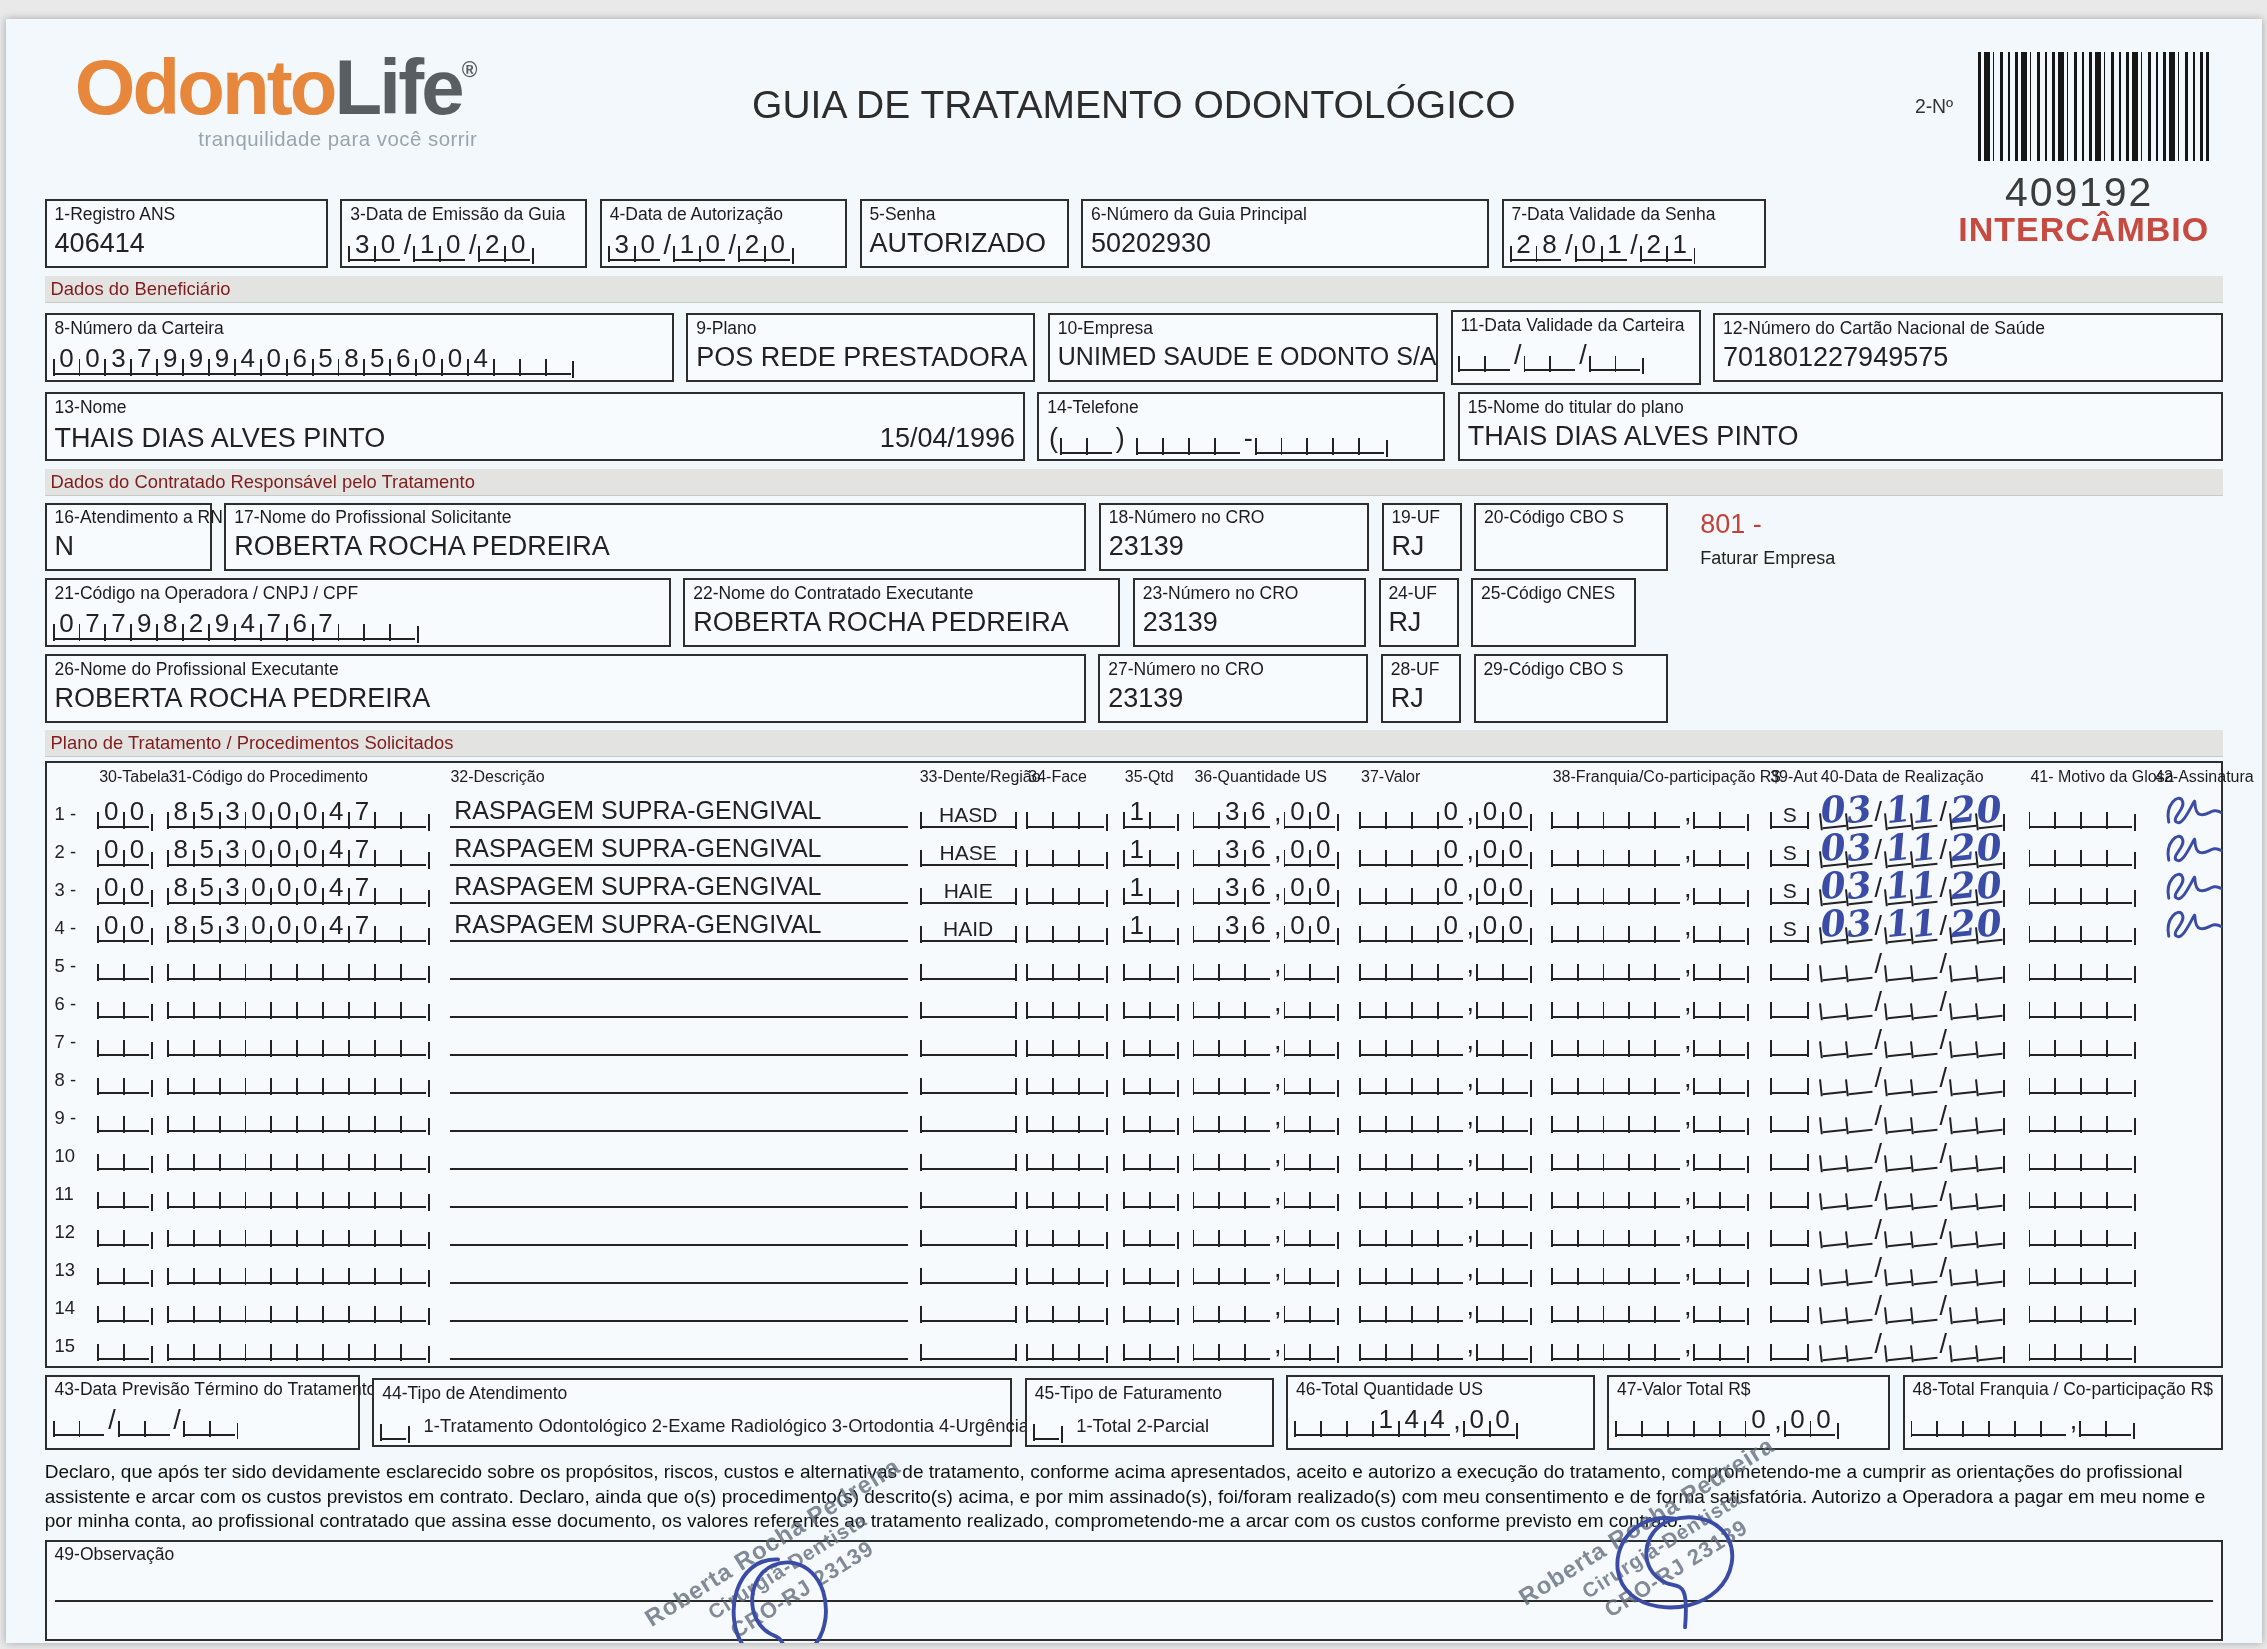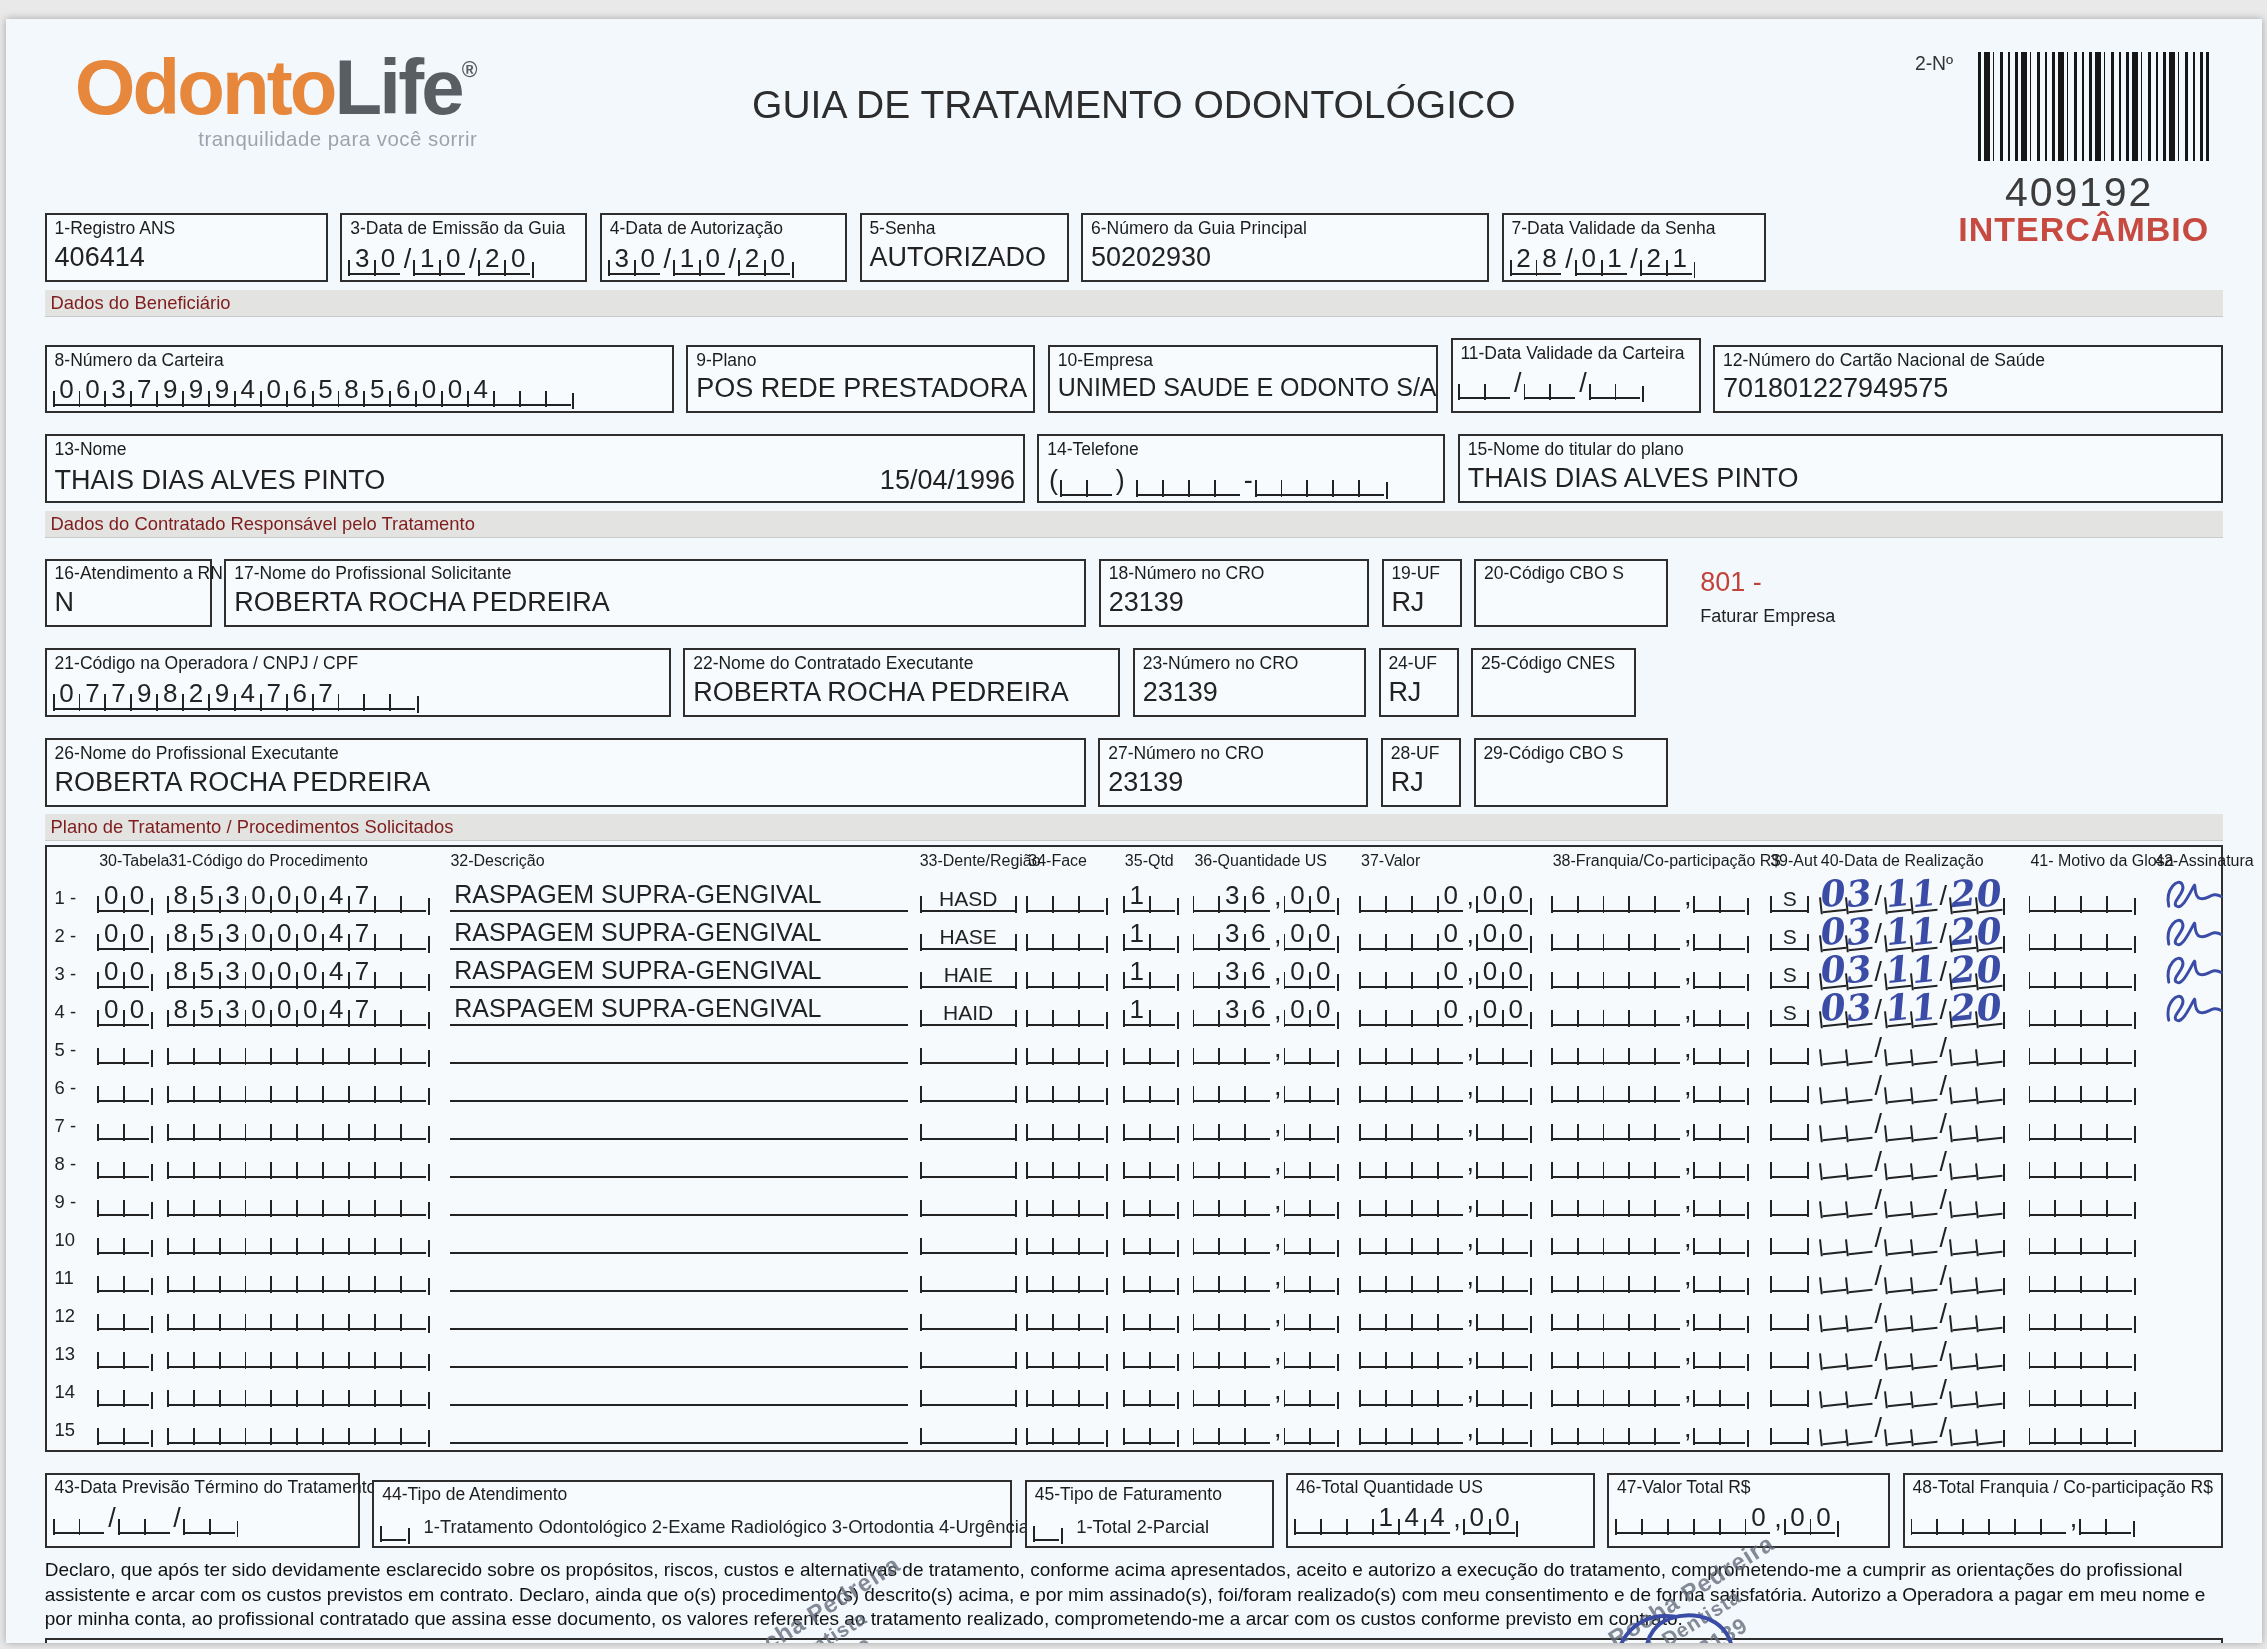--- a/index.html
+++ b/index.html
@@ -11,29 +11,29 @@
   
   .header{position:relative;height:173px;}
   .logo{position:absolute;left:17.5px;top:29px;text-align:right;}
   .logo-line{font-size:78px;font-weight:bold;letter-spacing:-2.9px;line-height:1;}
   .logo-odonto{color:#e6873c;}
   .logo-life{color:#595e63;}
   .logo-reg{font-size:21.3px;color:#595e63;vertical-align:37px;letter-spacing:0;}
   .tagline{font-size:20.4px;color:#9ba4ac;margin:1.9px 0 0 136px;letter-spacing:0.5px;}
   .title{position:absolute;left:50%;transform:translateX(-50%);top:64px;font-size:39px;color:#2d2d2d;white-space:nowrap;}
   .barcode-wrap{position:absolute;right:13.6px;top:33px;display:flex;flex-direction:column;align-items:flex-end;}
-  .bc-flex{display:flex;}
+  .bc-flex{display:flex;align-items:center;}
   .bc-label{font-size:19.4px;color:#333;margin-right:25px;}
   .barcode{width:231px;height:109px;
      background:repeating-linear-gradient(90deg,#161616 0 2.9px,transparent 2.9px 5.8px,#161616 5.8px 11.6px,transparent 11.6px 14.6px,#161616 14.6px 16.5px,transparent 16.5px 22px,#161616 22px 25px,transparent 25px 30px,#161616 30px 32px,transparent 32px 37px);}
   .guide-number{font-size:41px;color:#3c3c3c;letter-spacing:1.9px;margin:7.8px 56px 0 0;}
   .intercambio{font-size:34px;font-weight:bold;color:#c64a3f;letter-spacing:1px;margin-top:-5.8px;}
 
   
-  .frow{display:flex;gap:12.6px;margin-top:21px;align-items:flex-end;}
+  .frow{display:flex;gap:12.6px;margin-top:7px;align-items:center;}
   .fbox{border:2.9px solid #2e2e2e;background:#f8fbfe;padding:2.9px 7.8px 4.9px;box-sizing:border-box;}
   .lab{font-size:17.5px;color:#1c1c1c;white-space:nowrap;}
   .val{font-size:27px;color:#222;margin-top:2.9px;min-height:33px;white-space:nowrap;}
   .val-row{display:flex;justify-content:space-between;align-items:flex-end;}
   .band{margin-top:7.8px;background:#e3e3e1;border-bottom:1px solid #c9c9c7;font-size:18.4px;color:#7f1d1d;padding:1.9px 5.8px;}
 
   
   .comb{display:inline-flex;align-items:flex-end;height:33px;}
   .comb .cl{position:relative;width:24px;height:29px;margin-right:1.9px;border-bottom:2.9px solid #222;
             text-align:center;font-size:26px;line-height:29px;}

